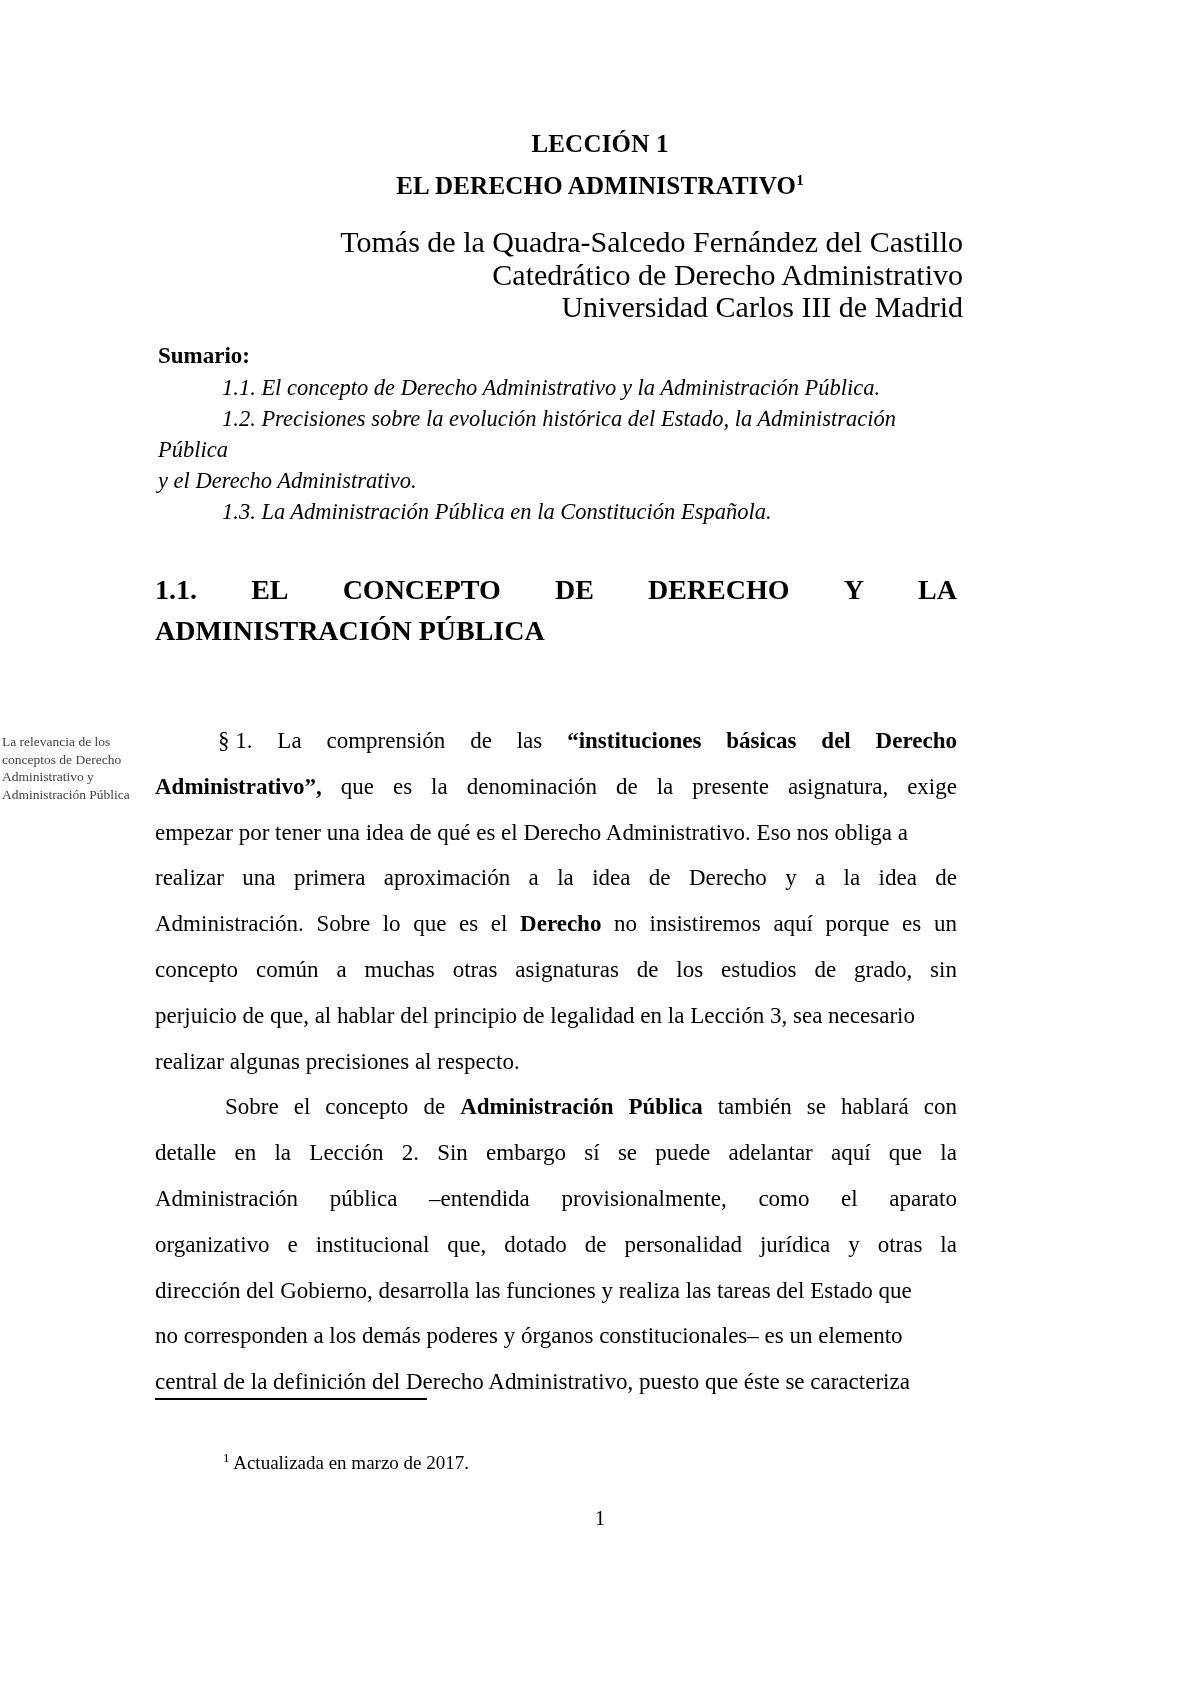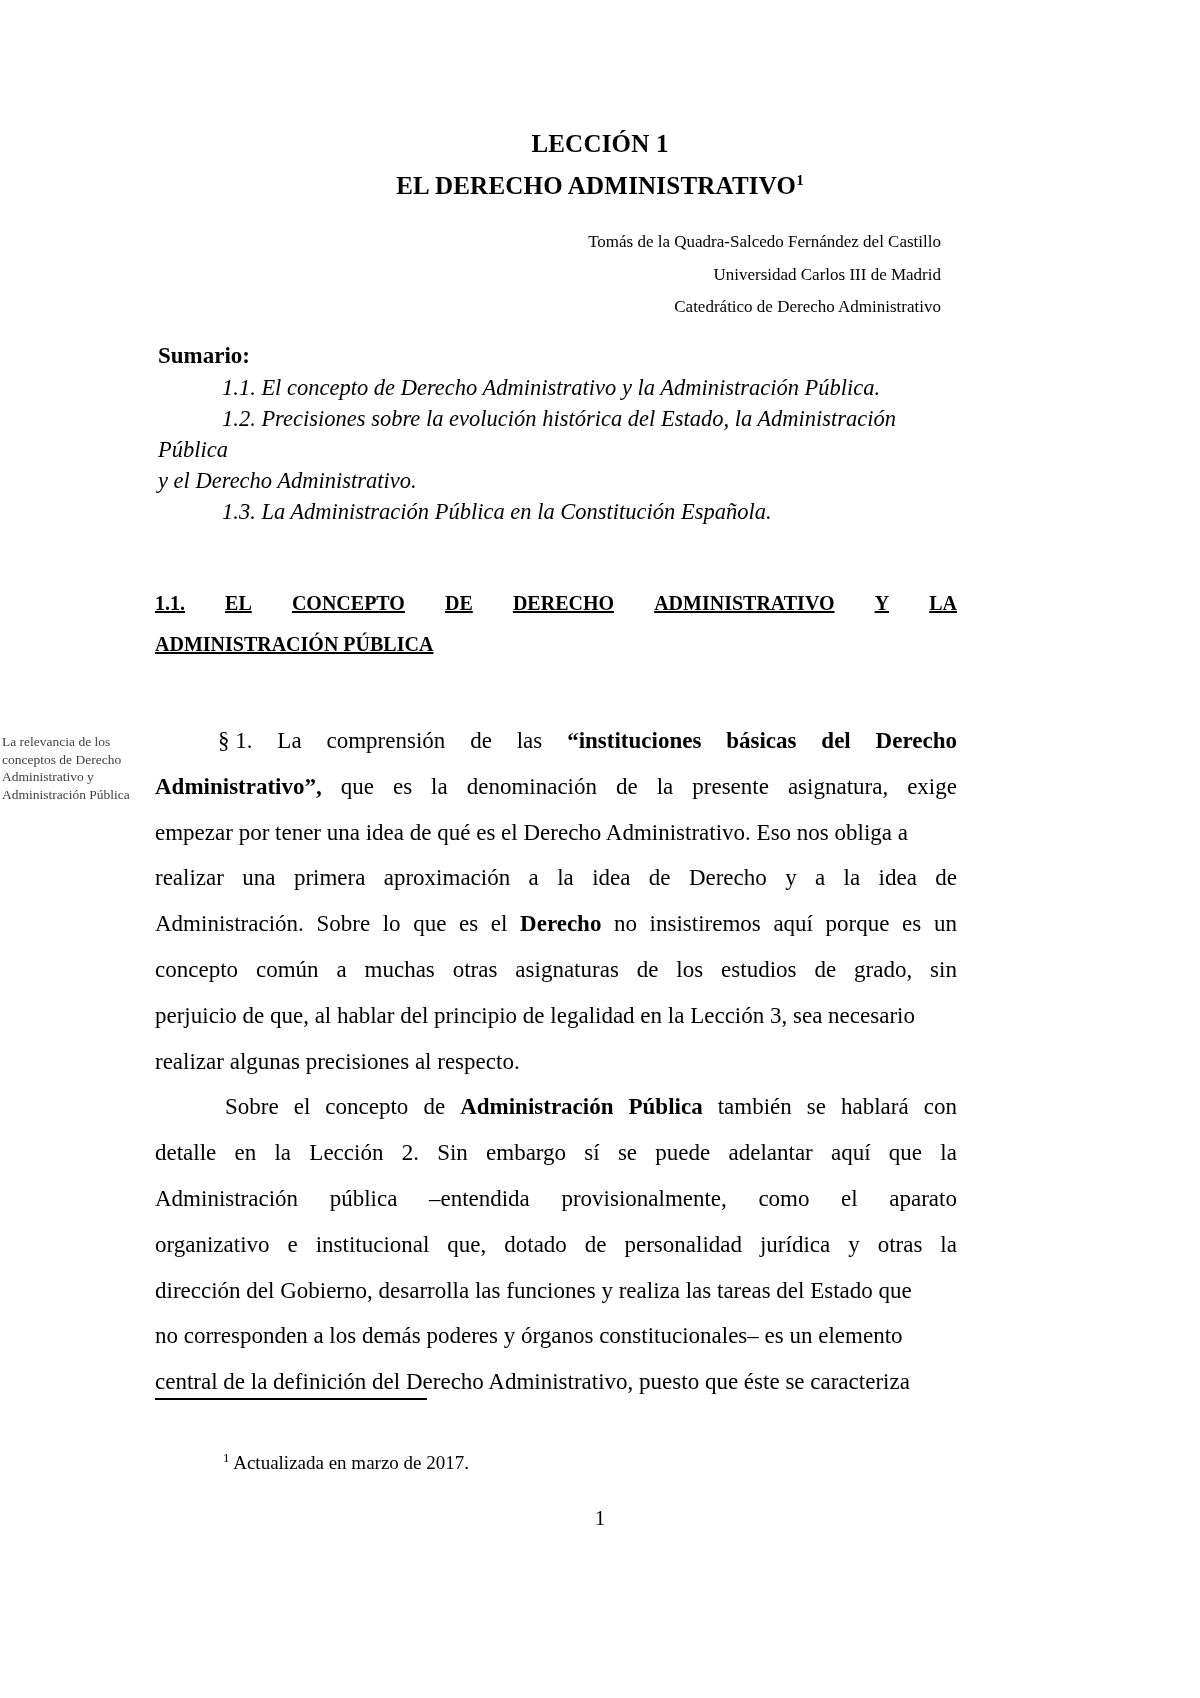--- a/index.html
+++ b/index.html
@@ -42,24 +42,24 @@
   .footnote-ref {
     font-size: 15px;
     vertical-align: super;
     font-weight: bold;
   }
 
   
   .author-block {
     position: absolute;
     left: 160px;
-    right: 259px;
+    right: 237px;
     top: 226px;
     text-align: right;
-    font-size: 17px;
+    font-size: 30px;
     line-height: 32.5px;
   }
 
   .author-line {
     display: block;
     white-space: nowrap;
   }
 
   
   .sumario {
@@ -90,27 +90,26 @@
 
   .sumario-item.cont {
     text-indent: 0;
   }
 
   
   .section-heading {
     position: absolute;
     left: 155px;
     right: 243px;
-    top: 583px;
-    font-weight: bold;
-    font-size: 20px;
+    top: 569px;
+    font-weight: bold;
+    font-size: 28px;
     line-height: 41px;
     text-align: justify;
     text-justify: inter-word;
-    text-decoration: underline;
   }
 
   .section-heading .line {
     display: block;
   }
 
   .section-heading .justified {
     display: flex;
     justify-content: space-between;
   }
@@ -212,42 +211,41 @@
 
 <div class="page">
 
   <div class="title-block">
     <div class="doc-title-line">LECCIÓN 1</div>
     <div class="doc-title-line"><span>EL DERECHO ADMINISTRATIVO</span><span class="footnote-ref">1</span></div>
   </div>
 
   <div class="author-block">
     <span class="author-line">Tomás de la Quadra-Salcedo Fernández del Castillo</span>
+    <span class="author-line">Catedrático de Derecho Administrativo</span>
     <span class="author-line">Universidad Carlos III de Madrid</span>
-    <span class="author-line">Catedrático de Derecho Administrativo</span>
   </div>
 
   <div class="sumario">
     <div class="sumario-heading">Sumario:</div>
     <ul class="sumario-list">
       <li class="sumario-item">1.1. El concepto de Derecho Administrativo y la Administración Pública.</li>
       <li class="sumario-item">1.2. Precisiones sobre la evolución histórica del Estado, la Administración Pública</li>
       <li class="sumario-item cont">y el Derecho Administrativo.</li>
       <li class="sumario-item">1.3. La Administración Pública en la Constitución Española.</li>
     </ul>
   </div>
 
   <div class="section-heading">
     <div class="line justified">
       <span>1.1.</span>
       <span>EL</span>
       <span>CONCEPTO</span>
       <span>DE</span>
       <span>DERECHO</span>
-      <span>ADMINISTRATIVO</span>
       <span>Y</span>
       <span>LA</span>
     </div>
     <div class="line">ADMINISTRACIÓN PÚBLICA</div>
   </div>
 
   <div class="margin-note">La relevancia de los conceptos de Derecho Administrativo y Administración Pública</div>
 
   <div class="body-text">
 

